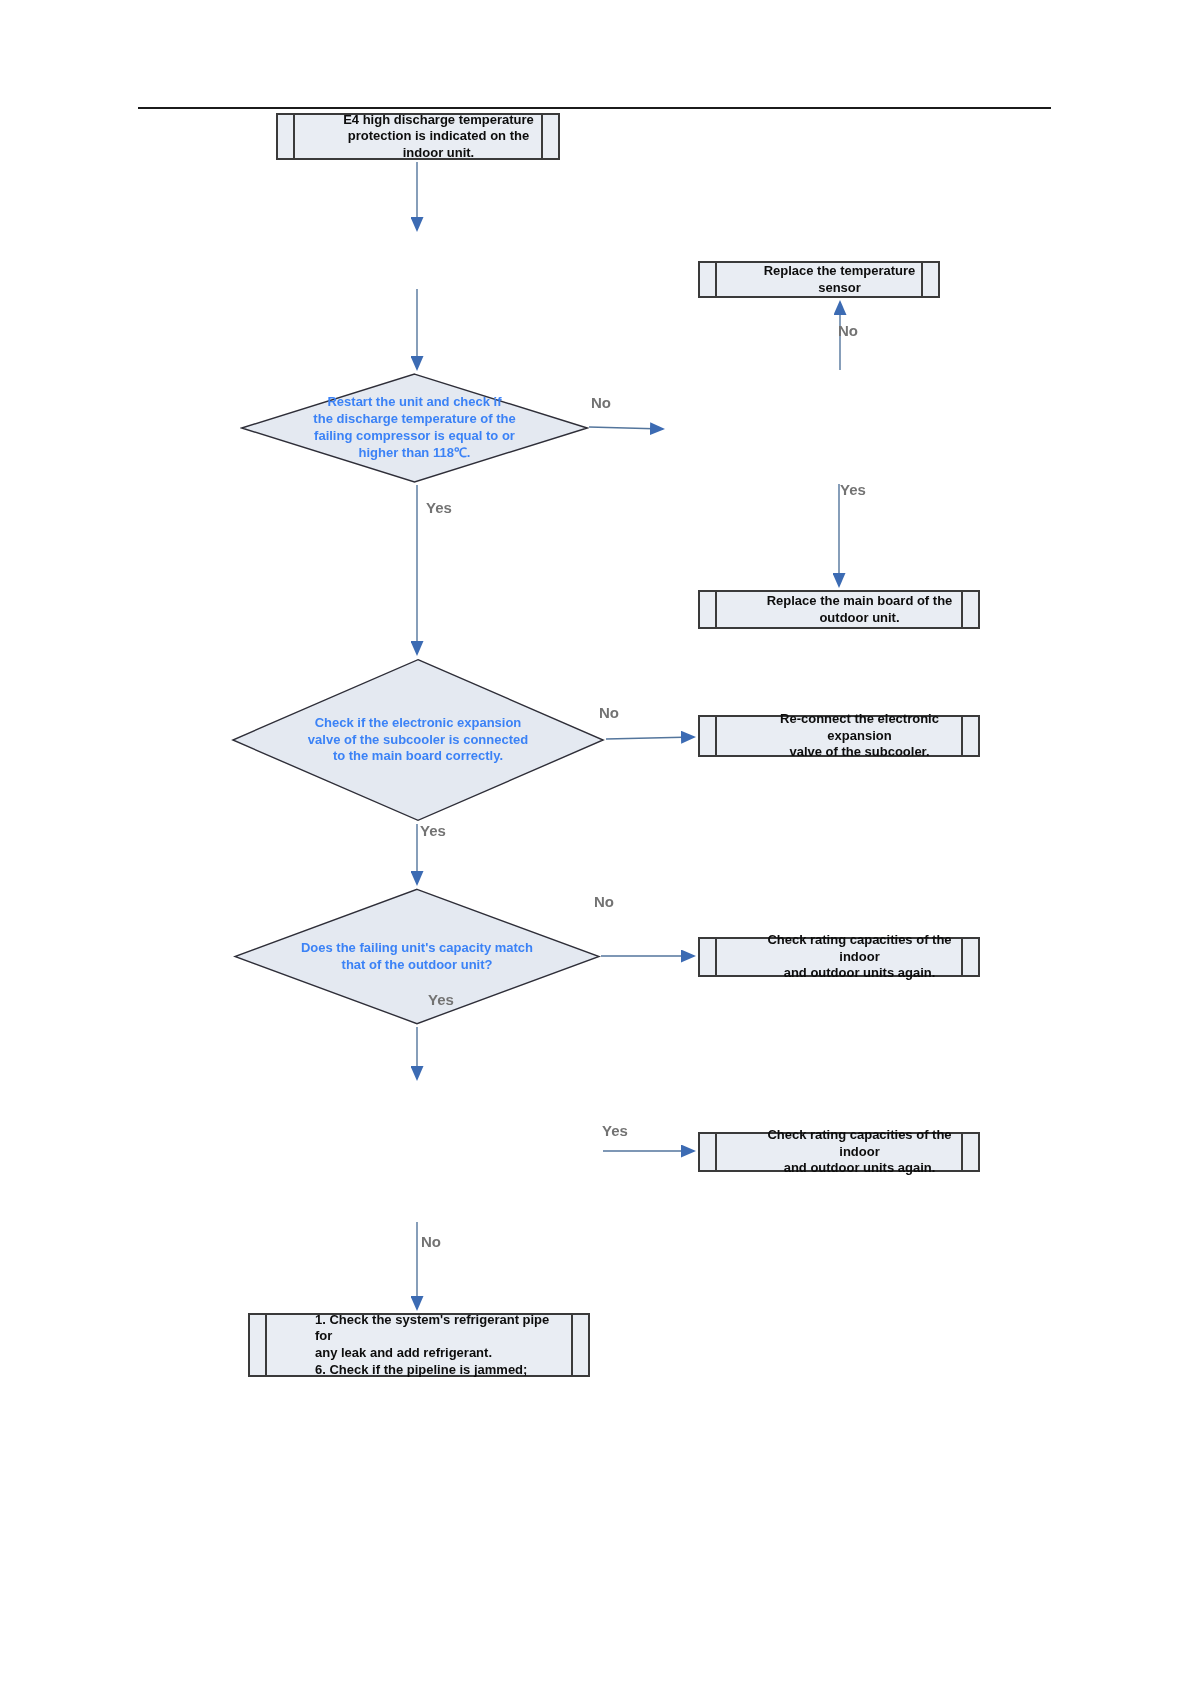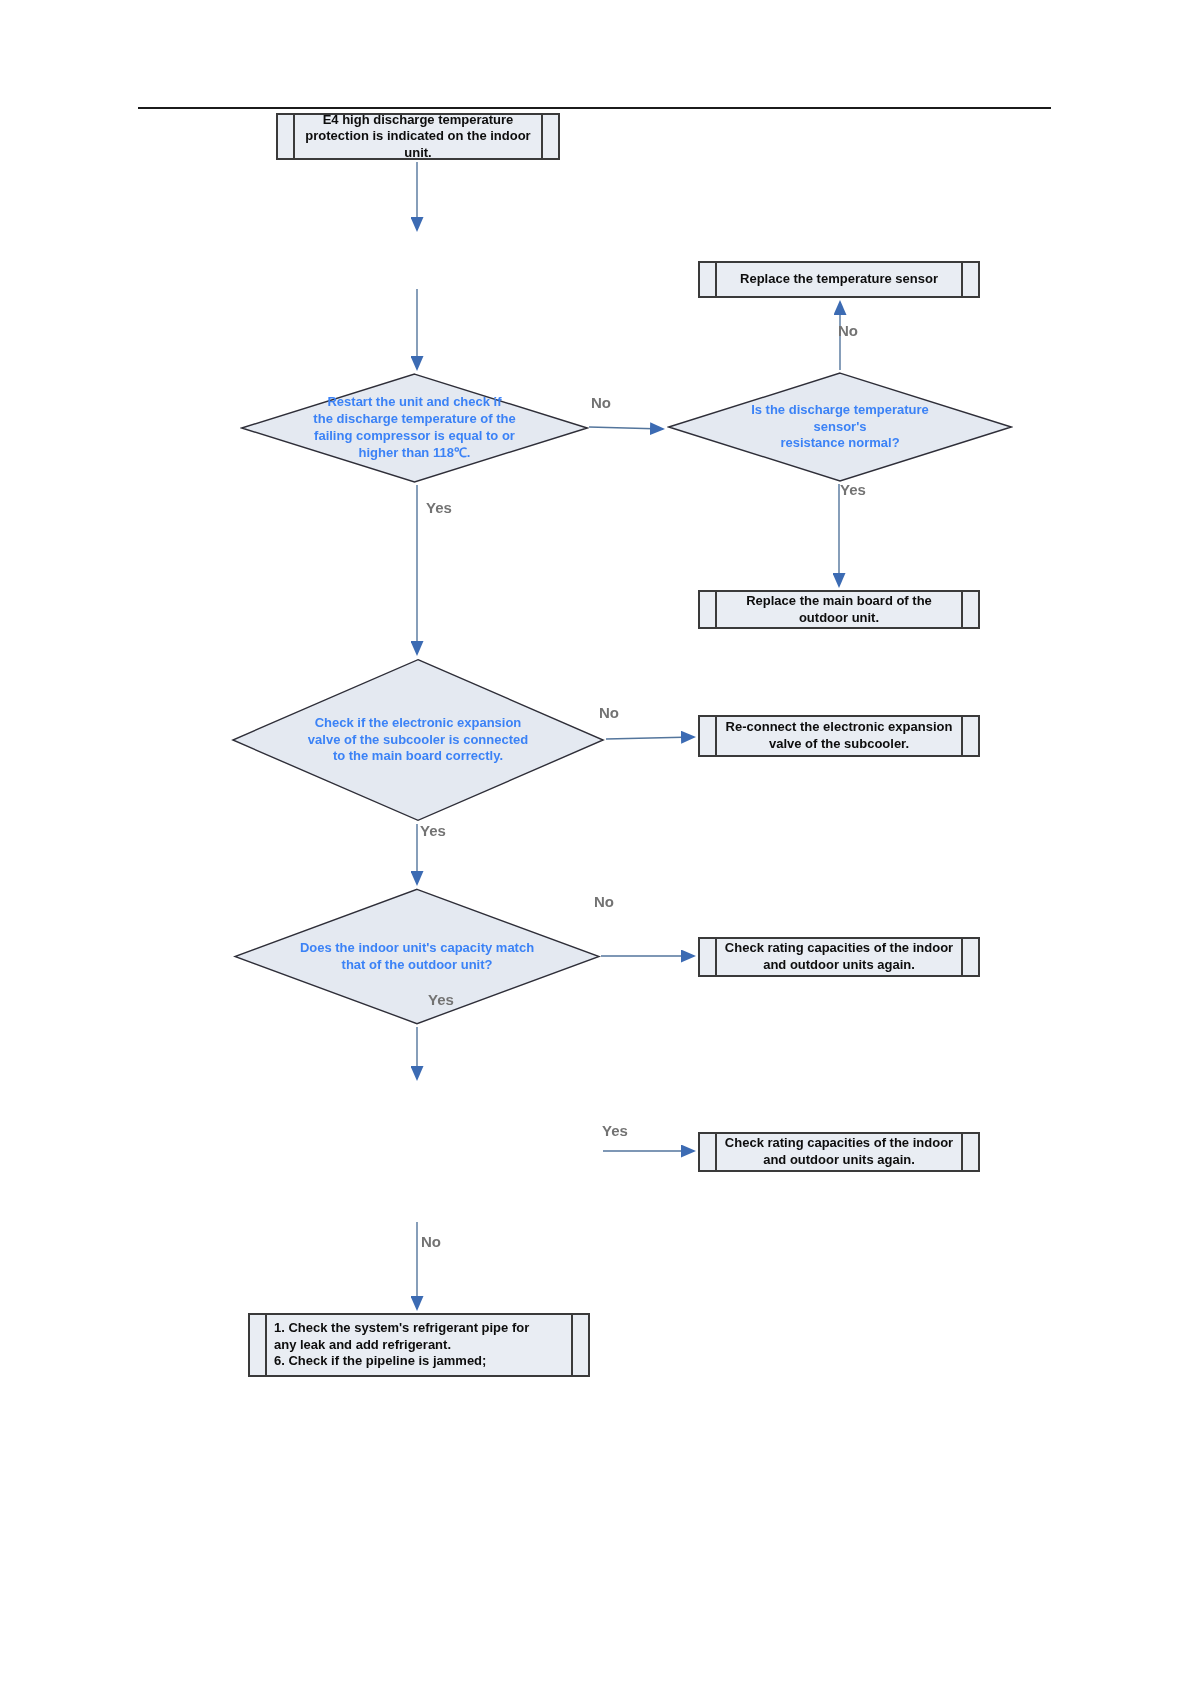--- a/index.html
+++ b/index.html
@@ -1,21 +1,21 @@
 <!DOCTYPE html>
 <html><head>
 <meta charset="utf-8">
 <style>
   html,body{margin:0;padding:0;background:#ffffff;}
   #page{position:relative;width:1191px;height:1684px;background:#ffffff;overflow:hidden;
         font-family:"Liberation Sans",sans-serif;}
   .rule{position:absolute;height:2px;background:#1b1b1b;}
   
   .pnode{position:absolute;background:#e9edf3;border:2px solid #3a3a3a;box-sizing:border-box;
-         display:flex;align-items:center;justify-content:center;}
+         display:flex;align-items:center;justify-content:center;padding-left:41px;}
   .pnode .bar{position:absolute;top:0;bottom:0;width:0;border-left:2px solid #3a3a3a;}
   .bar.l{left:15px}
   .bar.r{right:15px}
   .ptxt{font-weight:bold;font-size:13px;line-height:1.28;color:#0d0d0d;text-align:center;
         white-space:pre-line;width:100%;padding:0 20px;box-sizing:border-box;}
   .ptxt.left{text-align:left;padding-left:24px;}
   
   .dnode{position:absolute;}
   .dnode svg{position:absolute;left:0;top:0;width:100%;height:100%;display:block;}
   .dnode polygon{fill:#e4e9f1;stroke:#2e2e38;stroke-width:1.4;vector-effect:non-scaling-stroke;}
@@ -55,21 +55,21 @@
   </svg>
 
   <div class="pnode" style="left:276px;top:113px;width:284px;height:47px">
     <span class="bar l"></span>
     <span class="bar r"></span>
     <div class="ptxt">E4 high discharge temperature
 protection is indicated on the indoor unit.</div>
   </div>
 
 
-  <div class="pnode" style="left:698px;top:261px;width:282px;height:37px">
+  <div class="pnode" style="left:698px;top:261px;width:242px;height:37px">
     <span class="bar l"></span>
     <span class="bar r"></span>
     <div class="ptxt">Replace the temperature sensor</div>
   </div>
 
   <div class="pnode" style="left:698px;top:715px;width:282px;height:42px">
     <span class="bar l"></span>
     <span class="bar r"></span>
     <div class="ptxt">Re-connect the electronic expansion
 valve of the subcooler.</div>
@@ -107,43 +107,35 @@
   <div class="dnode" style="left:240px;top:373px;width:349px;height:110px">
     <svg viewBox="0 0 200 100" preserveAspectRatio="none">
       <polygon points="100,1 199,50 100,99 1,50"></polygon>
     </svg>
     <div class="dtxt">Restart the unit and check if
 the discharge temperature of the
 failing compressor is equal to or
 higher than 118℃.</div>
   </div>
 
-  <div class="dnode" style="left:667px;top:372px;width:346px;height:110px">
-    <svg viewBox="0 0 200 100" preserveAspectRatio="none">
-      <polygon points="100,1 199,50 100,99 1,50"></polygon>
-    </svg>
-    <div class="dtxt">Is the discharge temperature
-sensor's
-resistance normal?</div>
-  </div>
 
   <div class="dnode" style="left:231px;top:658px;width:374px;height:164px">
     <svg viewBox="0 0 200 100" preserveAspectRatio="none">
       <polygon points="100,1 199,50 100,99 1,50"></polygon>
     </svg>
     <div class="dtxt">Check if the electronic expansion
 valve of the subcooler is connected
 to the main board correctly.</div>
   </div>
 
   <div class="dnode" style="left:233px;top:888px;width:368px;height:137px">
     <svg viewBox="0 0 200 100" preserveAspectRatio="none">
       <polygon points="100,1 199,50 100,99 1,50"></polygon>
     </svg>
-    <div class="dtxt">Does the indoor unit's capacity match
+    <div class="dtxt">Does the failing unit's capacity match
 that of the outdoor unit?</div>
   </div>
 
 
   <div class="elabel" style="left:591px;top:394px">No</div>
   <div class="elabel" style="left:426px;top:499px">Yes</div>
   <div class="elabel" style="left:838px;top:322px">No</div>
   <div class="elabel" style="left:840px;top:481px">Yes</div>
   <div class="elabel" style="left:599px;top:704px">No</div>
   <div class="elabel" style="left:420px;top:822px">Yes</div>

